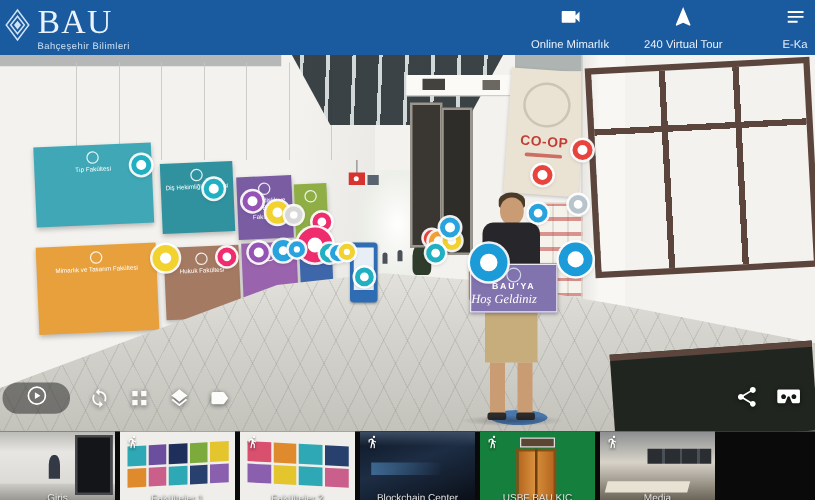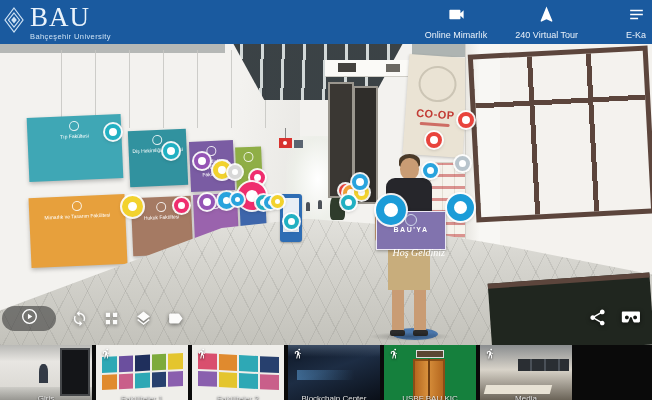--- a/index.html
+++ b/index.html
@@ -65,21 +65,21 @@
   .man-hand-r{left:62px;top:60px;width:10px;height:28px;background:#c99c74;border-radius:4px;}
   .man-shorts{left:16px;top:96px;width:42px;height:40px;background:#c8ad7c;}
   .man-leg-l{left:20px;top:136px;width:12px;height:42px;background:#c99c74;}
   .man-leg-r{left:42px;top:136px;width:12px;height:42px;background:#c99c74;}
   .man-shoe-l{left:18px;top:176px;width:15px;height:6px;background:#2b2b2b;border-radius:2px;}
   .man-shoe-r{left:41px;top:176px;width:15px;height:6px;background:#2b2b2b;border-radius:2px;}
   .man-shadow{left:-4px;top:178px;width:84px;height:9px;background:radial-gradient(ellipse,rgba(0,0,0,.28),transparent 70%);}
   .sign{left:4px;top:57px;width:70px;height:39px;background:#8173ae;border:1px solid #ece8f4;box-shadow:0 1px 3px rgba(0,0,0,.35);box-sizing:border-box;}
   .sign-seal{position:absolute;left:50%;top:2px;transform:translateX(-50%);width:10px;height:10px;border:1px solid #cfd8ea;border-radius:50%;}
   .sign-l1{position:absolute;top:14px;width:100%;text-align:center;font-size:7px;letter-spacing:1.5px;color:#fff;font-weight:bold;}
-  .sign-l2{position:absolute;top:35px;width:100%;text-align:right;font-family:"Liberation Serif",serif;font-style:italic;font-size:10px;color:#fff;}
+  .sign-l2{position:absolute;top:22px;width:100%;text-align:left;font-family:"Liberation Serif",serif;font-style:italic;font-size:10px;color:#fff;}
   
   #hotspots-layer{left:0;top:0;width:652px;height:301px;pointer-events:none;}
   .hotspot{position:absolute;border-radius:50%;background:#fff;box-sizing:border-box;box-shadow:0 0 0 2px rgba(255,255,255,.92),0 1px 4px rgba(0,0,0,.35);cursor:pointer;pointer-events:auto;}
   
   #controls{left:2px;top:262px;display:flex;align-items:center;gap:15px;}
   .pill{width:54px;height:25px;background:rgba(45,45,45,.55);border-radius:14px;display:flex;align-items:center;justify-content:center;cursor:pointer;}
   .ctrl{cursor:pointer;display:flex;}
   .ctrl svg{width:17px;height:17px;fill:#fff;filter:drop-shadow(0 1px 2px rgba(0,0,0,.55));opacity:.95;}
   .pill svg{width:19px;height:19px;}
   #right-tools{right:10px;top:262px;display:flex;align-items:center;gap:13px;position:absolute;}
@@ -123,21 +123,21 @@
         <svg viewBox="0 0 24 26" width="24" height="28">
             <g fill="none" stroke="#cfe3f5" stroke-width="1.2">
               <path d="M12 1 L21 13 L12 25 L3 13 Z"></path>
               <path d="M12 6 L17.5 13 L12 20 L6.5 13 Z"></path>
             </g>
             <path d="M12 9.5 L14.8 13 L12 16.5 L9.2 13 Z" fill="#cfe3f5"></path>
           </svg>
       </span>
       <span class="logo-text">
         <div class="logo-title">BAU</div>
-        <div class="logo-sub">Bahçeşehir University</div>
+        <div class="logo-sub">Bahçeşehir Bilimleri</div>
       </span>
     </div>
     <div id="menu">
       <div class="menu-item">
         <span><svg viewBox="0 0 24 24">
               <path d="M17 10.5V7c0-.55-.45-1-1-1H4c-.55 0-1 .45-1 1v10c0 .55.45 1 1 1h12c.55 0 1-.45 1-1v-3.5l4 4v-11l-4 4z"></path>
             </svg></span>
         <span class="menu-label">Online Mimarlık</span>
       </div>
       <div class="menu-item">

